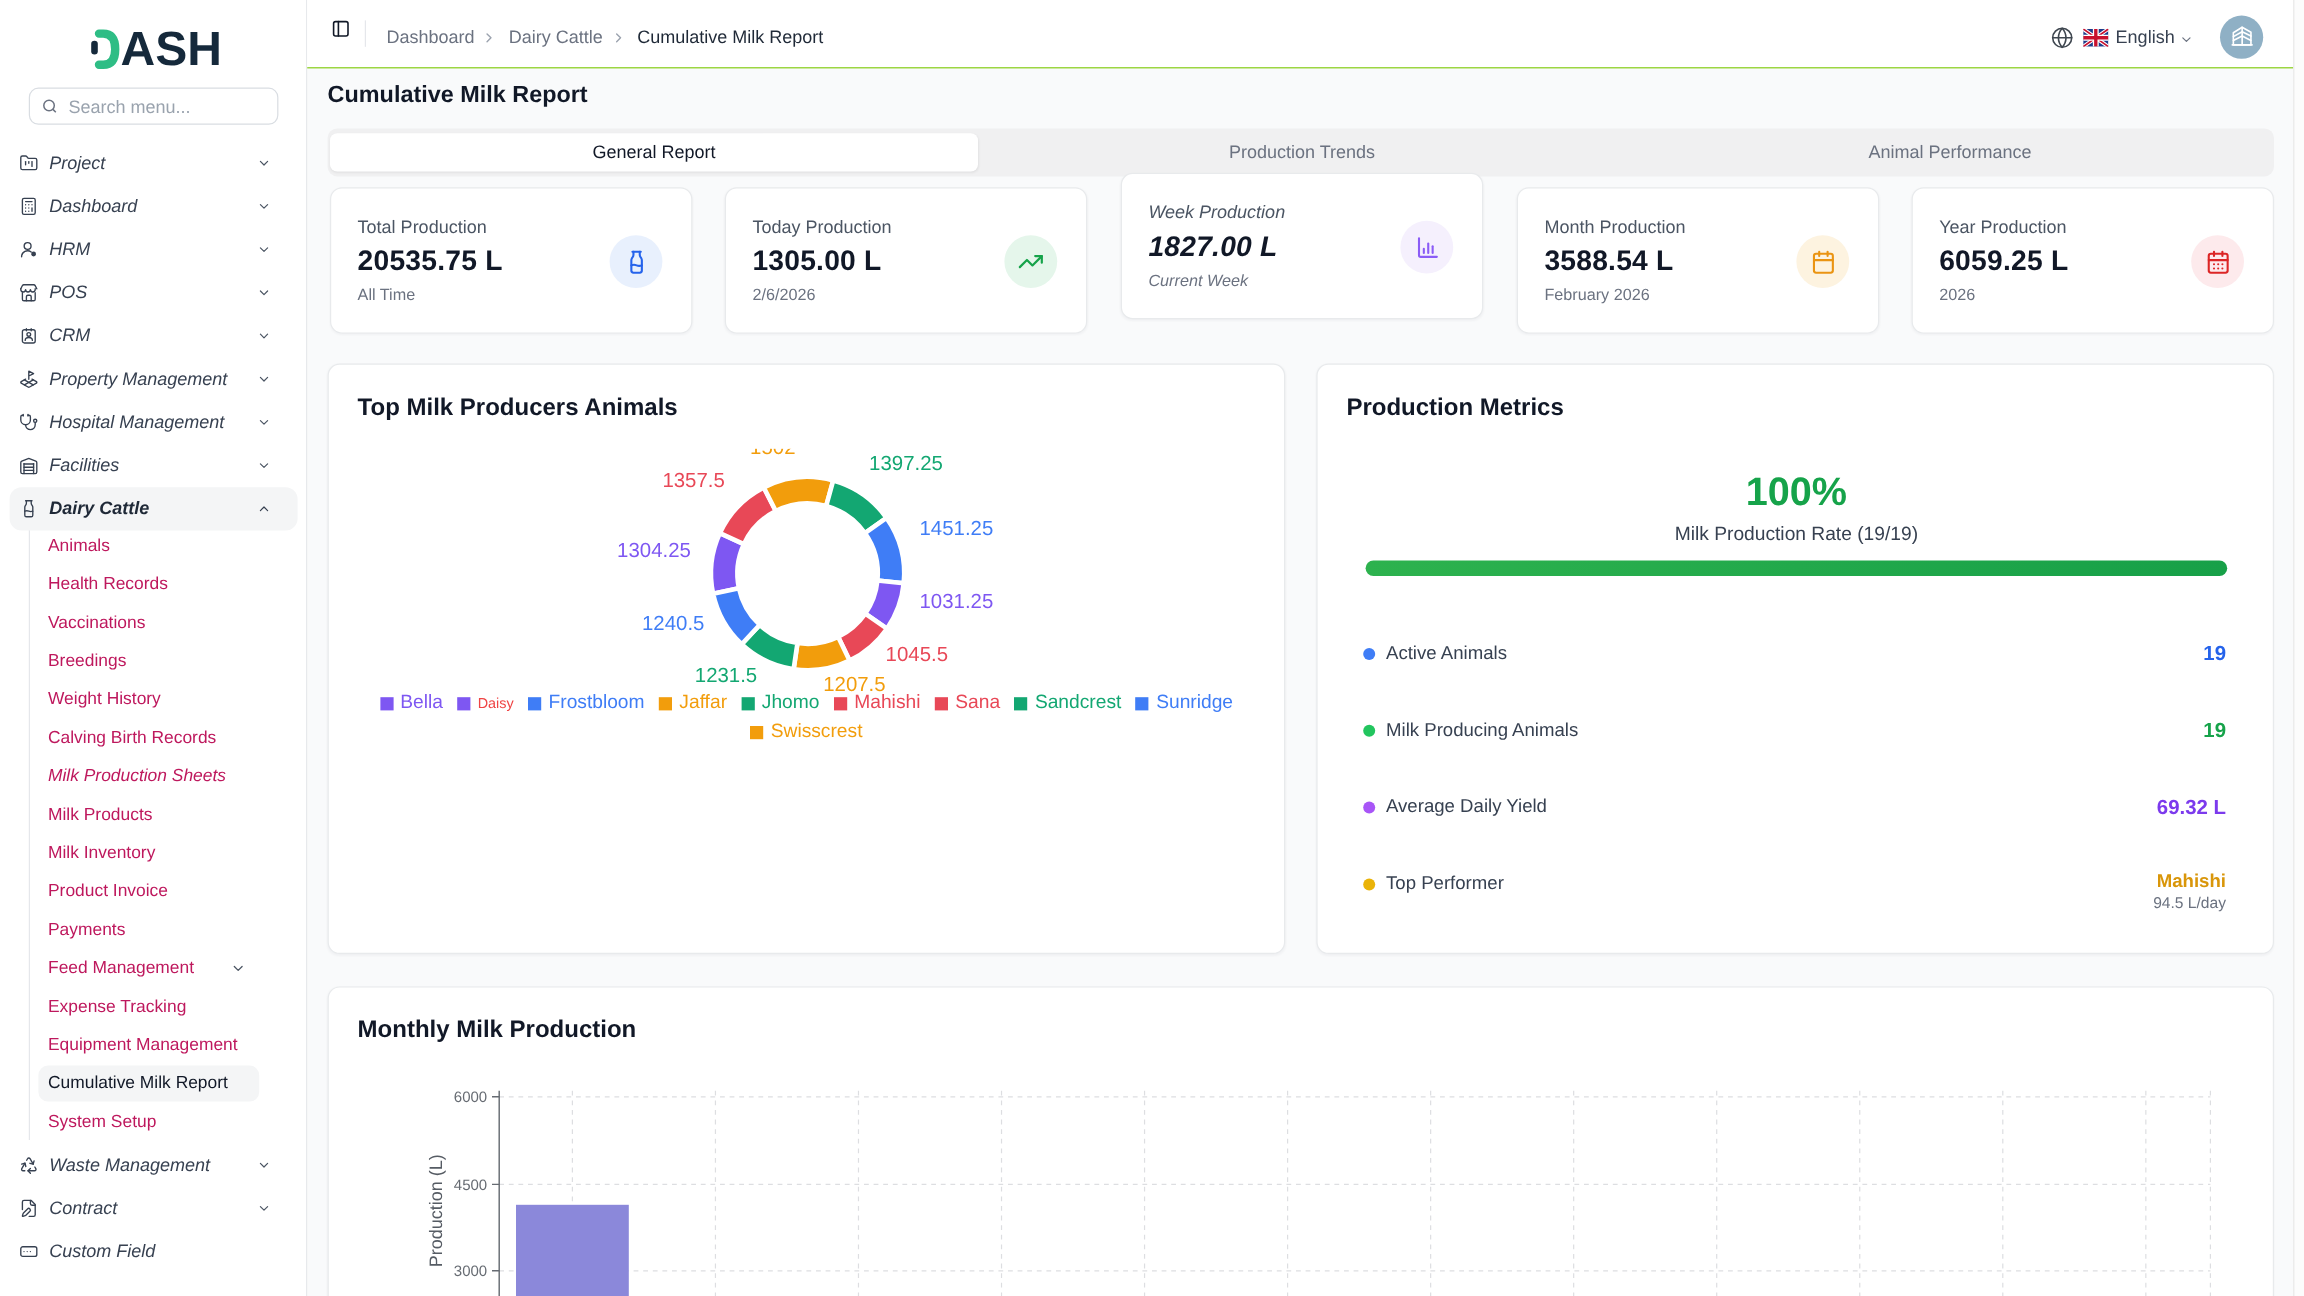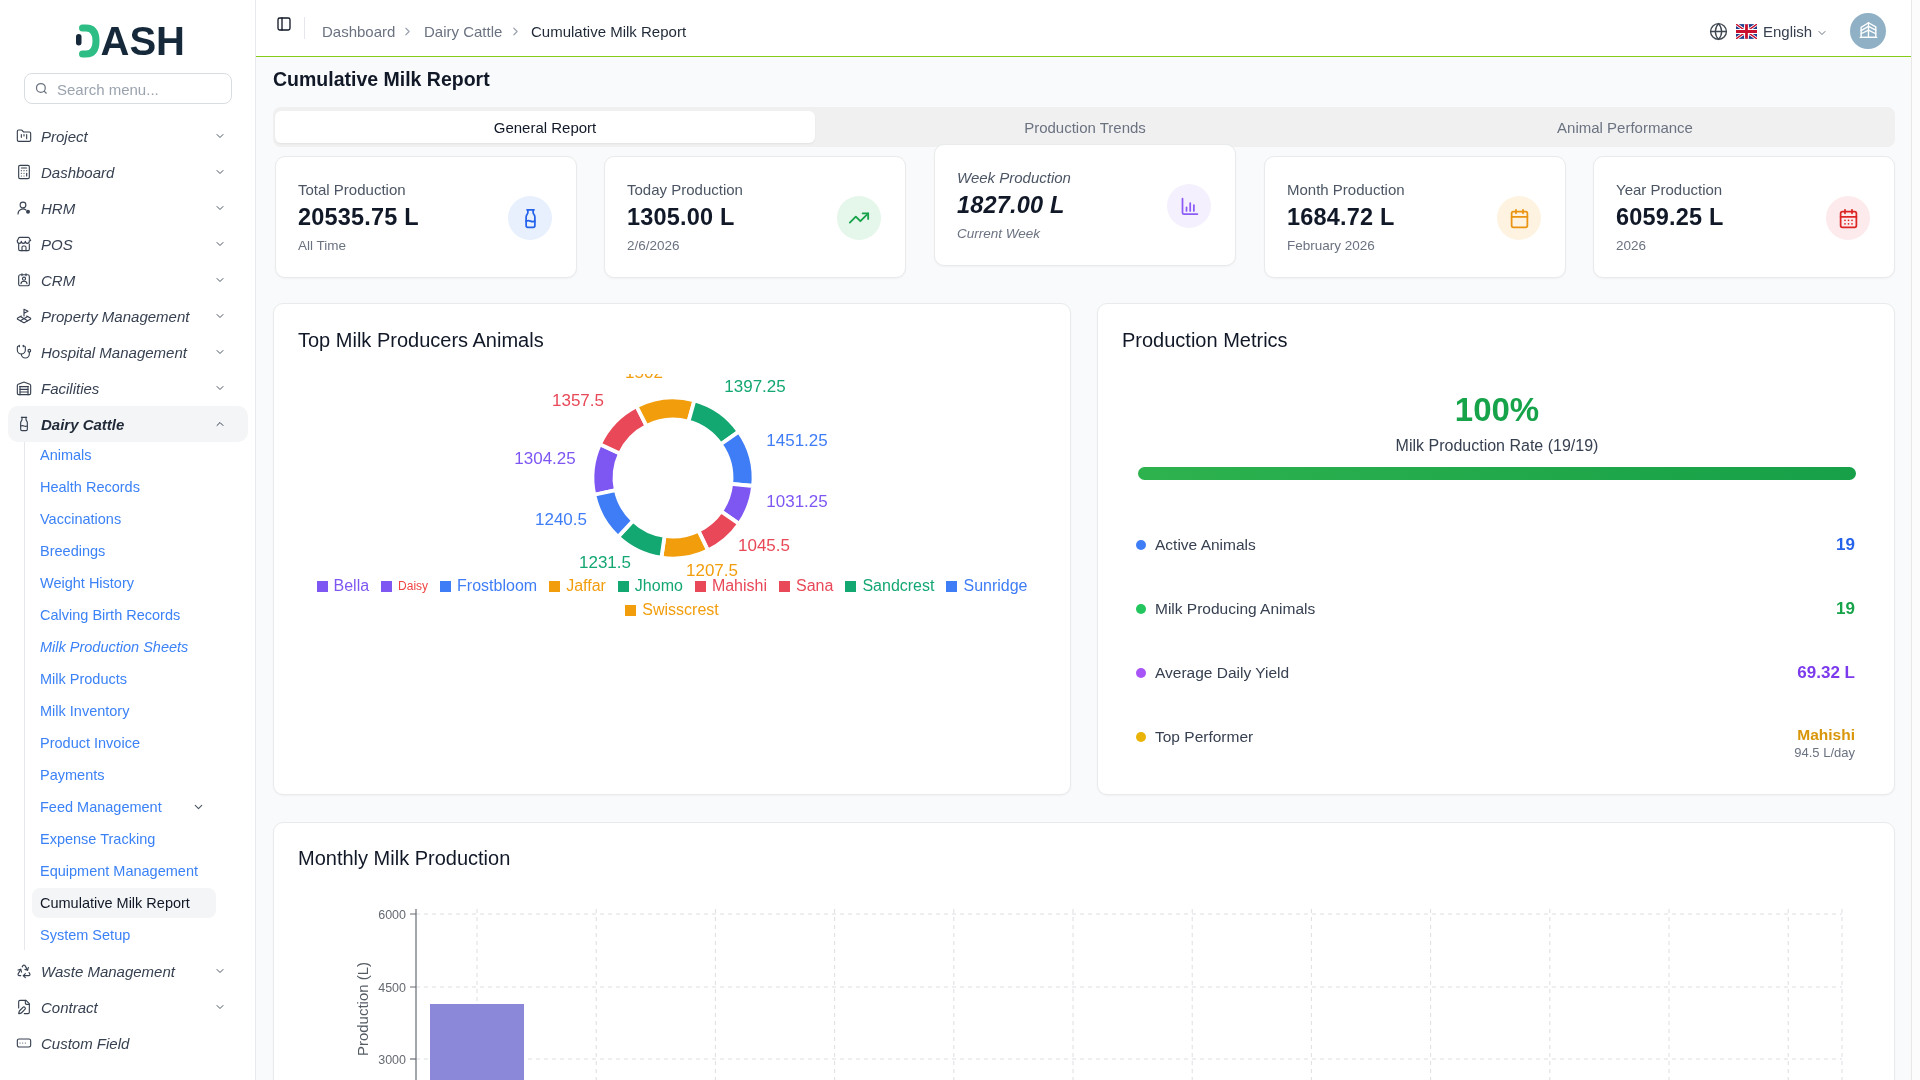--- a/index.html
+++ b/index.html
@@ -7,33 +7,33 @@
     font-family:"Liberation Sans", sans-serif; }
   .abs { position:absolute; }
   
   #sidebar { position:absolute; left:0; top:0; width:256px; height:1080px;
     background:#ffffff; border-right:1px solid #e7e9ec; }
   .mi { position:absolute; left:8px; width:240px; height:36px;font-style:italic; }
   .mi .ic { position:absolute; left:8px; top:50%; transform:translateY(-50%); width:16px; height:16px; }
   .mi .tx { position:absolute; left:33px; top:50%; transform:translateY(-50%);
     font-size:15px; color:#374151; white-space:nowrap; }
   .mi .ch { position:absolute; right:22px; top:50%; transform:translateY(-50%); width:12px; height:12px; }
-  .smi { position:absolute; left:40px; font-size:14.5px; color:#3b82f6; white-space:nowrap; transform:translateY(-50%); }
+  .smi { position:absolute; left:40px; font-size:14.5px; color:#be185d; white-space:nowrap; transform:translateY(-50%); }
   
   #header { position:absolute; left:256px; top:0; width:1664px; height:57px;
     background:#fff; border-bottom:1px solid #84cc16; }
   
   .card { position:absolute; background:#fff; border:1px solid #e8eaec; border-radius:10px;
     box-shadow:0 1px 2px rgba(16,24,40,.04); }
   .stat-label { position:absolute; left:22px; top:24px; font-size:15px; color:#4b5563; }
   .stat-value { position:absolute; left:22px; top:47px; font-size:23.5px; font-weight:700; color:#111827; letter-spacing:.2px;}
   .stat-sub   { position:absolute; left:22px; top:81px; font-size:13.5px; color:#6b7280; }
   .stat-ic { position:absolute; right:24px; top:39px; width:44px; height:44px; border-radius:50%;
     display:flex; align-items:center; justify-content:center; }
-  .sec-title { position:absolute; font-size:20px; font-weight:400; color:#111827; }
+  .sec-title { position:absolute; font-size:20px; font-weight:700; color:#111827; }
   .mrow-lab { position:absolute; left:57px; font-size:15.5px; color:#374151; transform:translateY(-50%); }
   .mdot { position:absolute; left:38px; width:10px; height:10px; border-radius:50%; transform:translateY(-50%); }
   .mval { position:absolute; right:39px; font-size:17px; font-weight:700; transform:translateY(-50%); }
 </style>
 </head>
 <body>
 
 <div id="sidebar">
 
   <svg class="abs" style="left:70px; top:18px;" width="120" height="46" viewBox="0 0 120 46">
@@ -306,21 +306,21 @@
         <svg width="21" height="21" viewBox="0 0 24 24" fill="none" stroke-linecap="round" stroke-linejoin="round" stroke="#8b5cf6" stroke-width="2">
           <path d="M4 3v16a1.6 1.6 0 0 0 1.6 1.6H21"></path>
           <path d="M8.6 17v-4"></path>
           <path d="M12.8 17V8"></path>
           <path d="M17 17v-6.5"></path>
         </svg>
       </div>
     </div>
     <div class="card" style="left:1264px; top:156px; width:302px; height:122px;">
       <div class="stat-label">Month Production</div>
-      <div class="stat-value">1684.72 L</div>
+      <div class="stat-value">3588.54 L</div>
       <div class="stat-sub">February 2026</div>
       <div class="stat-ic" style="background:#fdf3e0;">
         <svg width="21" height="21" viewBox="0 0 24 24" fill="none" stroke-linecap="round" stroke-linejoin="round" stroke="#ea9412" stroke-width="2">
           <path d="M8 2v4"></path>
           <path d="M16 2v4"></path>
           <rect width="18" height="18" x="3" y="4" rx="2"></rect>
           <path d="M3 10h18"></path>
         </svg>
       </div>
     </div>

